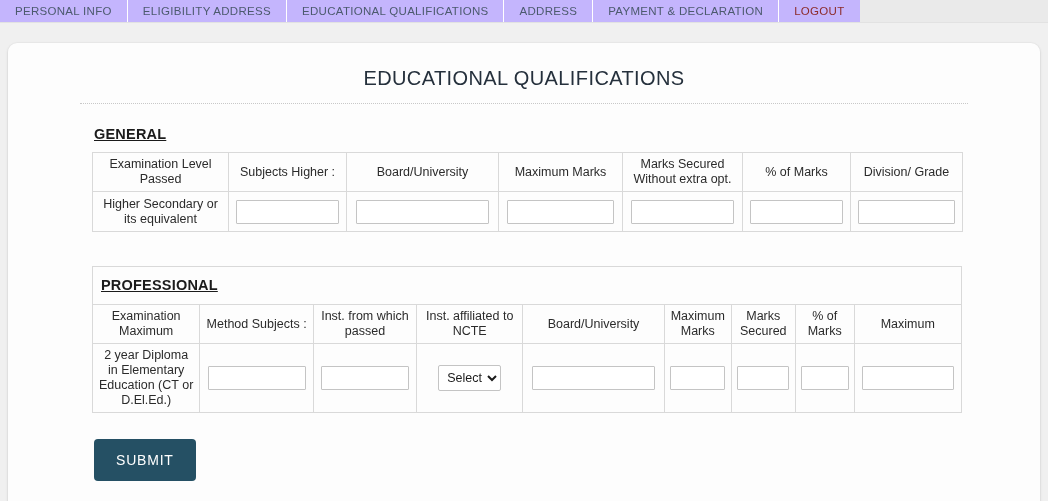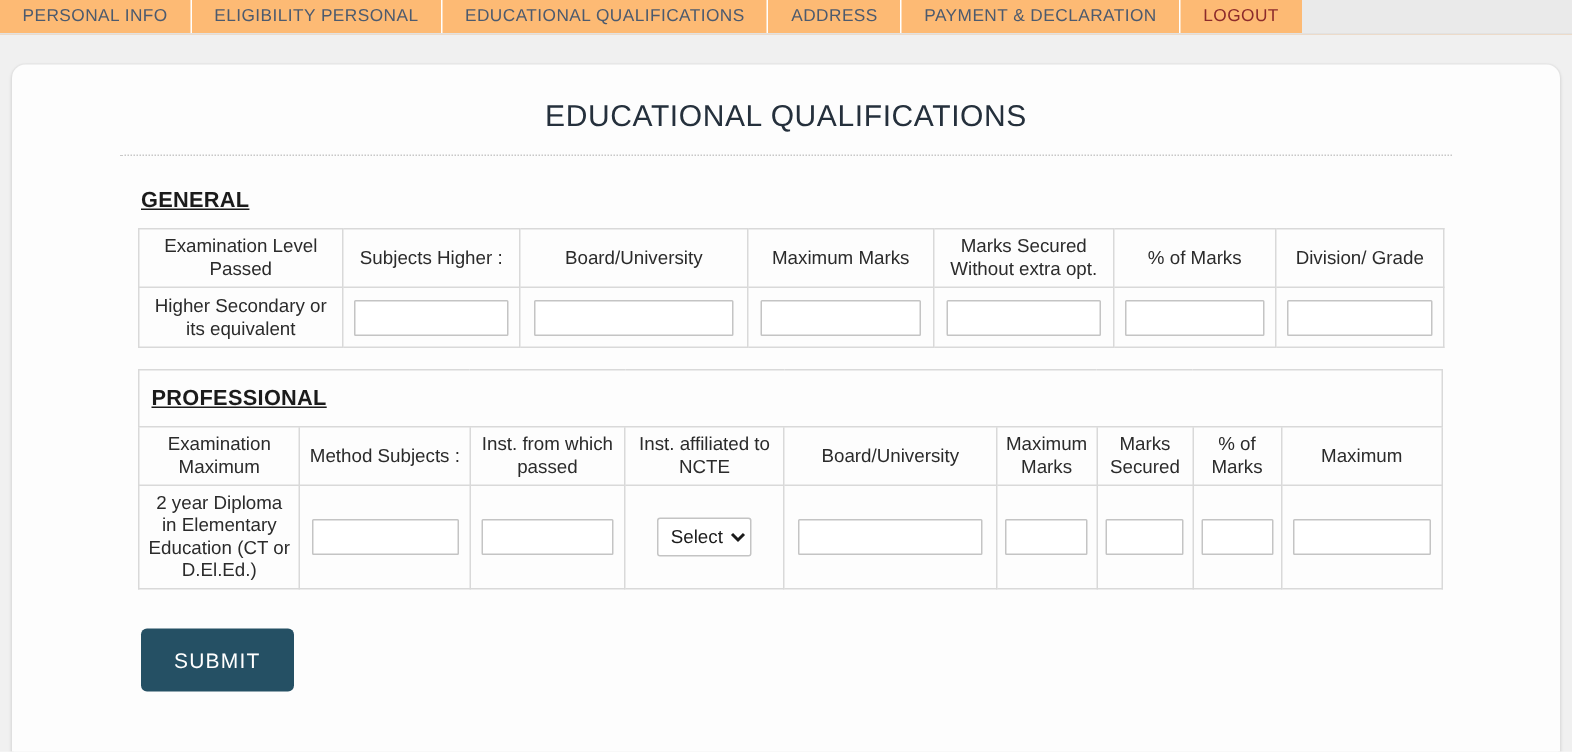--- a/index.html
+++ b/index.html
@@ -10,21 +10,21 @@
     height: 501px;
     overflow: hidden;
     background: #f0f0f0;
     font-family: "Liberation Sans", sans-serif;
   }
 
   
   .navbar {
     position: relative;
     height: 23px;
-    background: #fdba74;
+    background: #c4b5fd;
     display: flex;
     align-items: stretch;
     border-bottom: 1px solid #e2e2e2;
   }
   .nav-item {
     display: flex;
     align-items: center;
     justify-content: center;
     padding: 0 15px;
     font-size: 11.5px;
@@ -156,21 +156,21 @@
   }
 </style>
 </head>
 <body>
 
 <div class="navbar">
   <div class="nav-item">
     <span>PERSONAL INFO</span>
   </div>
   <div class="nav-item">
-    <span>ELIGIBILITY PERSONAL</span>
+    <span>ELIGIBILITY ADDRESS</span>
   </div>
   <div class="nav-item">
     <span>EDUCATIONAL QUALIFICATIONS</span>
   </div>
   <div class="nav-item">
     <span>ADDRESS</span>
   </div>
   <div class="nav-item">
     <span>PAYMENT &amp; DECLARATION</span>
   </div>
@@ -233,21 +233,21 @@
             <input class="tf" type="text" value="" style="">
           </td>
           <td>
             <input class="tf" type="text" value="" style="">
           </td>
         </tr>
       </tbody>
     </table>
 
     
-    <table class="qual" style="margin-top:14px">
+    <table class="qual" style="margin-top:34px">
       <colgroup>
         <col style="width:104px">
             <col style="width:110px">
             <col style="width:100px">
             <col style="width:103px">
         <col style="width:137px">
             <col style="width:65px">
             <col style="width:62px">
             <col style="width:57px">
             <col style="width:104px">

